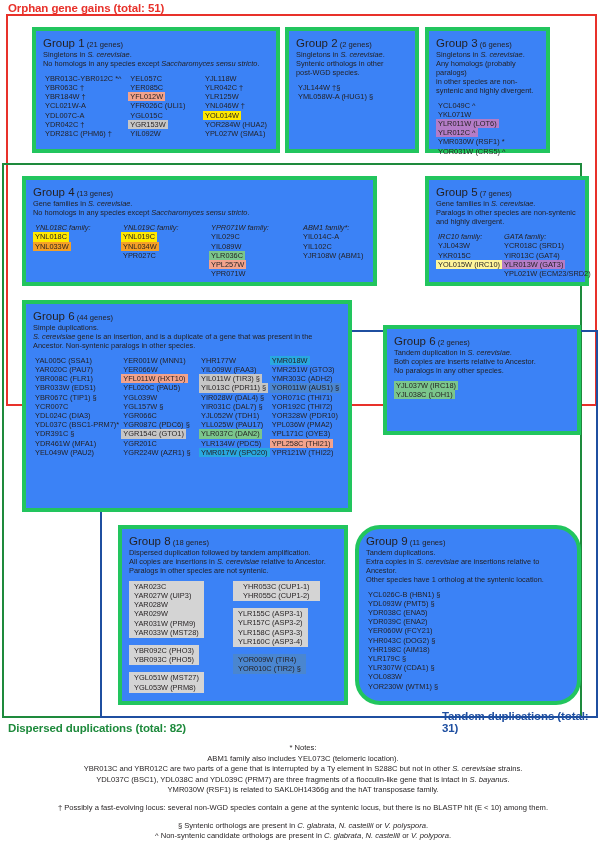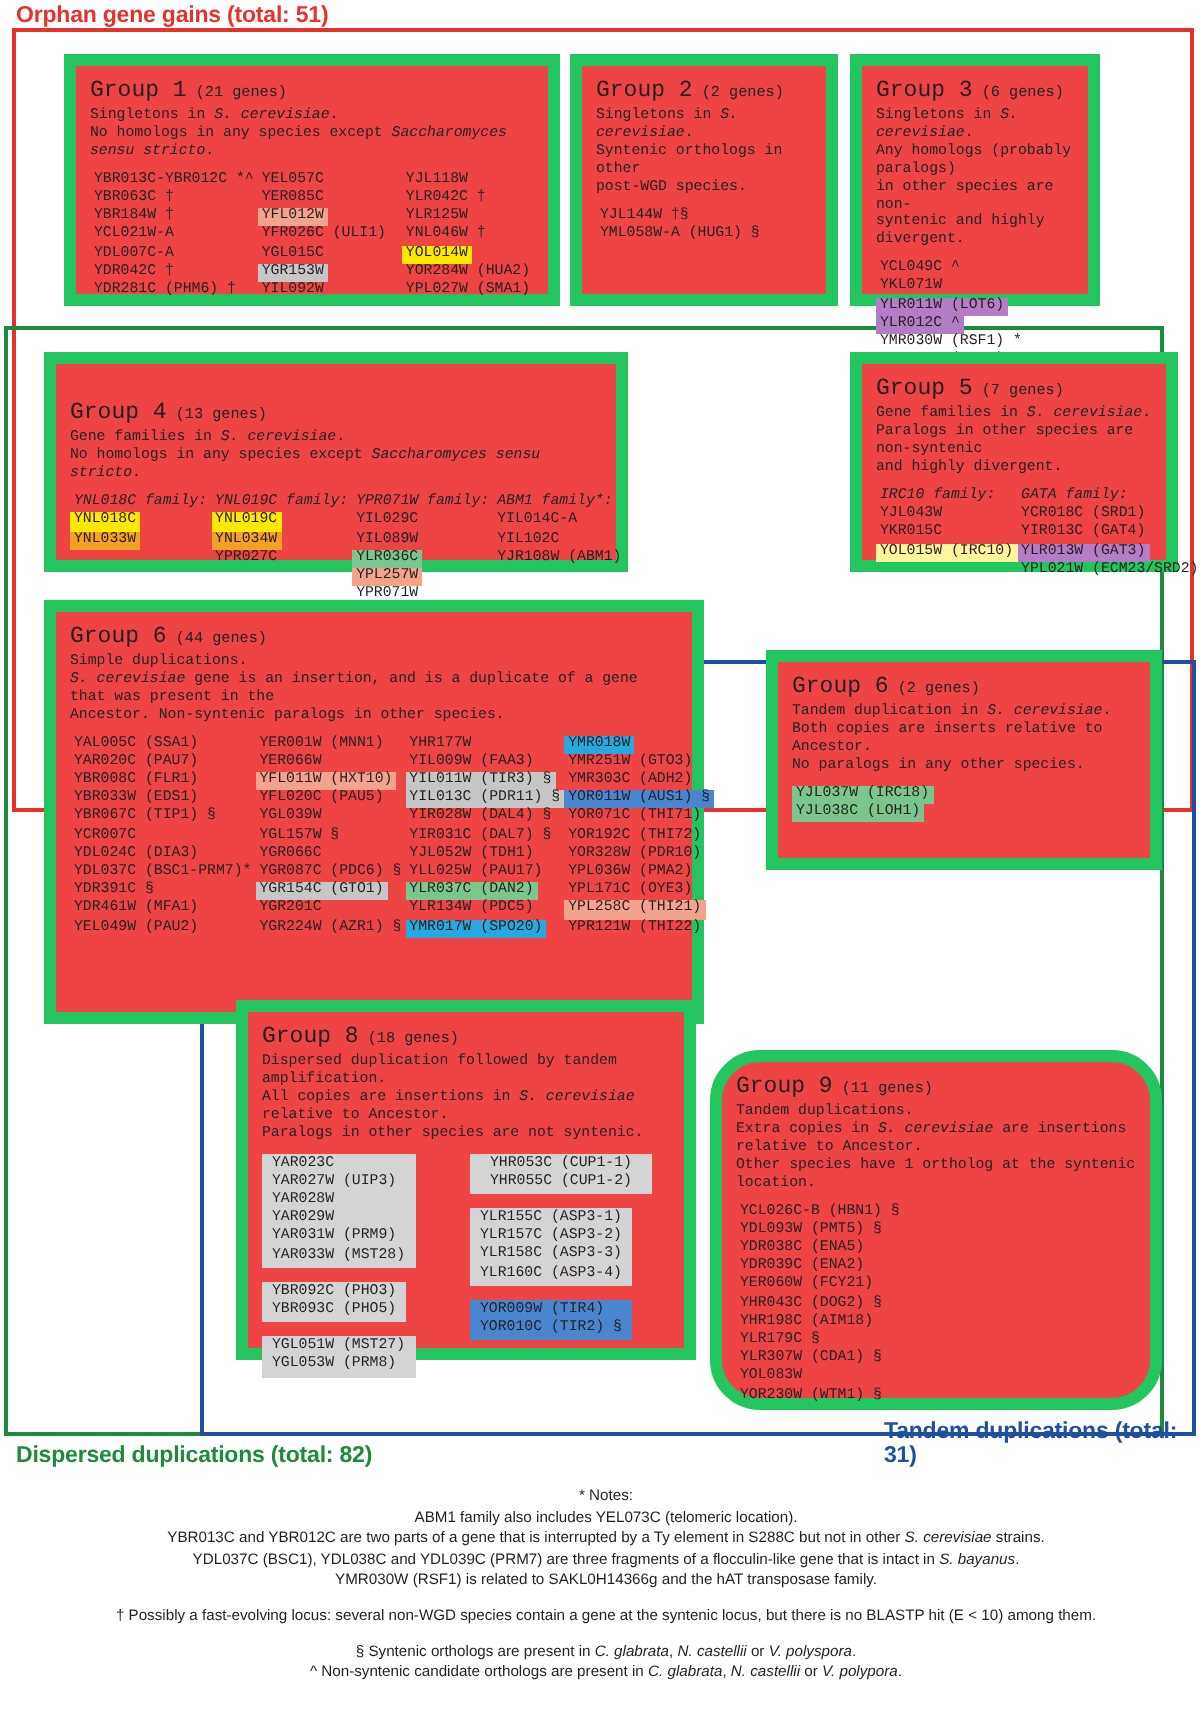--- a/index.html
+++ b/index.html
@@ -17,21 +17,21 @@
   #frame-blue{border:2.2px solid #1f4fa0;}
 
   .region-label{position:absolute;font-weight:bold;font-size:11.5px;letter-spacing:-0.1px;}
   #label-orphan{color:#e8312a;}
   #label-dispersed{color:#1e8a3c;}
   #label-tandem{color:#1f4fa0;}
 
   
   .group{
     position:absolute;box-sizing:border-box;
-    border:6px solid #22c55e;background:#ef4444;font-family:Liberation Mono, monospace;
+    border:4px solid #22c55e;background:#3b82f6;
   }
   .g-title{font-size:11px;color:#231f20;margin:0;padding:0;line-height:13px;}
   .g-title .gname{font-size:11.5px;}
   .g-count{font-size:7.6px;}
   .g-desc{font-size:7.4px;line-height:8.9px;margin:0;}
   .g-desc i{font-style:italic;}
   .genes{margin-top:5px;display:flex;}
   .gcol{display:flex;flex-direction:column;}
   .gene{
     font-size:7.4px;line-height:9.2px;white-space:nowrap;
@@ -124,21 +124,21 @@
       <div class="gcol">
         <div class="gene">YCL049C ^</div>
         <div class="gene">YKL071W</div>
         <div class="gene hl-purple">YLR011W (LOT6)</div>
         <div class="gene hl-purple">YLR012C ^</div>
         <div class="gene">YMR030W (RSF1) *</div>
         <div class="gene">YOR031W (CRS5) ^</div>
       </div>
     </div>
   </div>
-<div class="group" id="g4" style="left:22px;top:176px;width:292px;height:110px;padding:18px 7px;">
+<div class="group" id="g4" style="left:22px;top:176px;width:355px;height:110px;padding:6px 7px;">
     <div class="g-title"><span class="gname">Group 4</span><span class="g-count">  (13 genes)</span></div>
     <div class="g-desc">Gene families in <i>S. cerevisiae</i>.</div>
     <div class="g-desc">No homologs in any species except <i>Saccharomyces sensu stricto</i>.</div>
     <div class="genes">
       <div class="gcol" style="width: 88px;">
         <div class="famhead">YNL018C family:</div>
         <div class="gene hl-yellow">YNL018C</div>
         <div class="gene hl-orange">YNL033W</div>
       </div>
       <div class="gcol" style="width: 88px;">
@@ -249,21 +249,21 @@
     <div class="g-desc">Tandem duplication in <i>S. cerevisiae</i>.</div>
     <div class="g-desc">Both copies are inserts relative to Ancestor.</div>
     <div class="g-desc">No paralogs in any other species.</div>
     <div class="genes">
       <div class="gcol">
         <div class="gene hl-green">YJL037W   (IRC18)</div>
         <div class="gene hl-green">YJL038C   (LOH1)</div>
       </div>
     </div>
   </div>
-<div class="group" id="g8" style="left:118px;top:500px;width:230px;height:180px;padding:6px 7px;">
+<div class="group" id="g8" style="left:118px;top:525px;width:230px;height:180px;padding:6px 7px;">
     <div class="g-title"><span class="gname">Group 8</span><span class="g-count">  (18 genes)</span></div>
     <div class="g-desc">Dispersed duplication followed by tandem amplification.</div>
     <div class="g-desc">All copies are insertions in <i>S. cerevisiae</i> relative to Ancestor.</div>
     <div class="g-desc">Paralogs in other species are not syntenic.</div>
     <div class="genes">
       <div class="gcol" style="width: 104px;">
         <div class="hl-lightgray" style="width: fit-content; margin-top: 0px; padding: 1px 3px;">
           <div class="gene">YAR023C</div>
           <div class="gene">YAR027W (UIP3)</div>
           <div class="gene">YAR028W</div>

